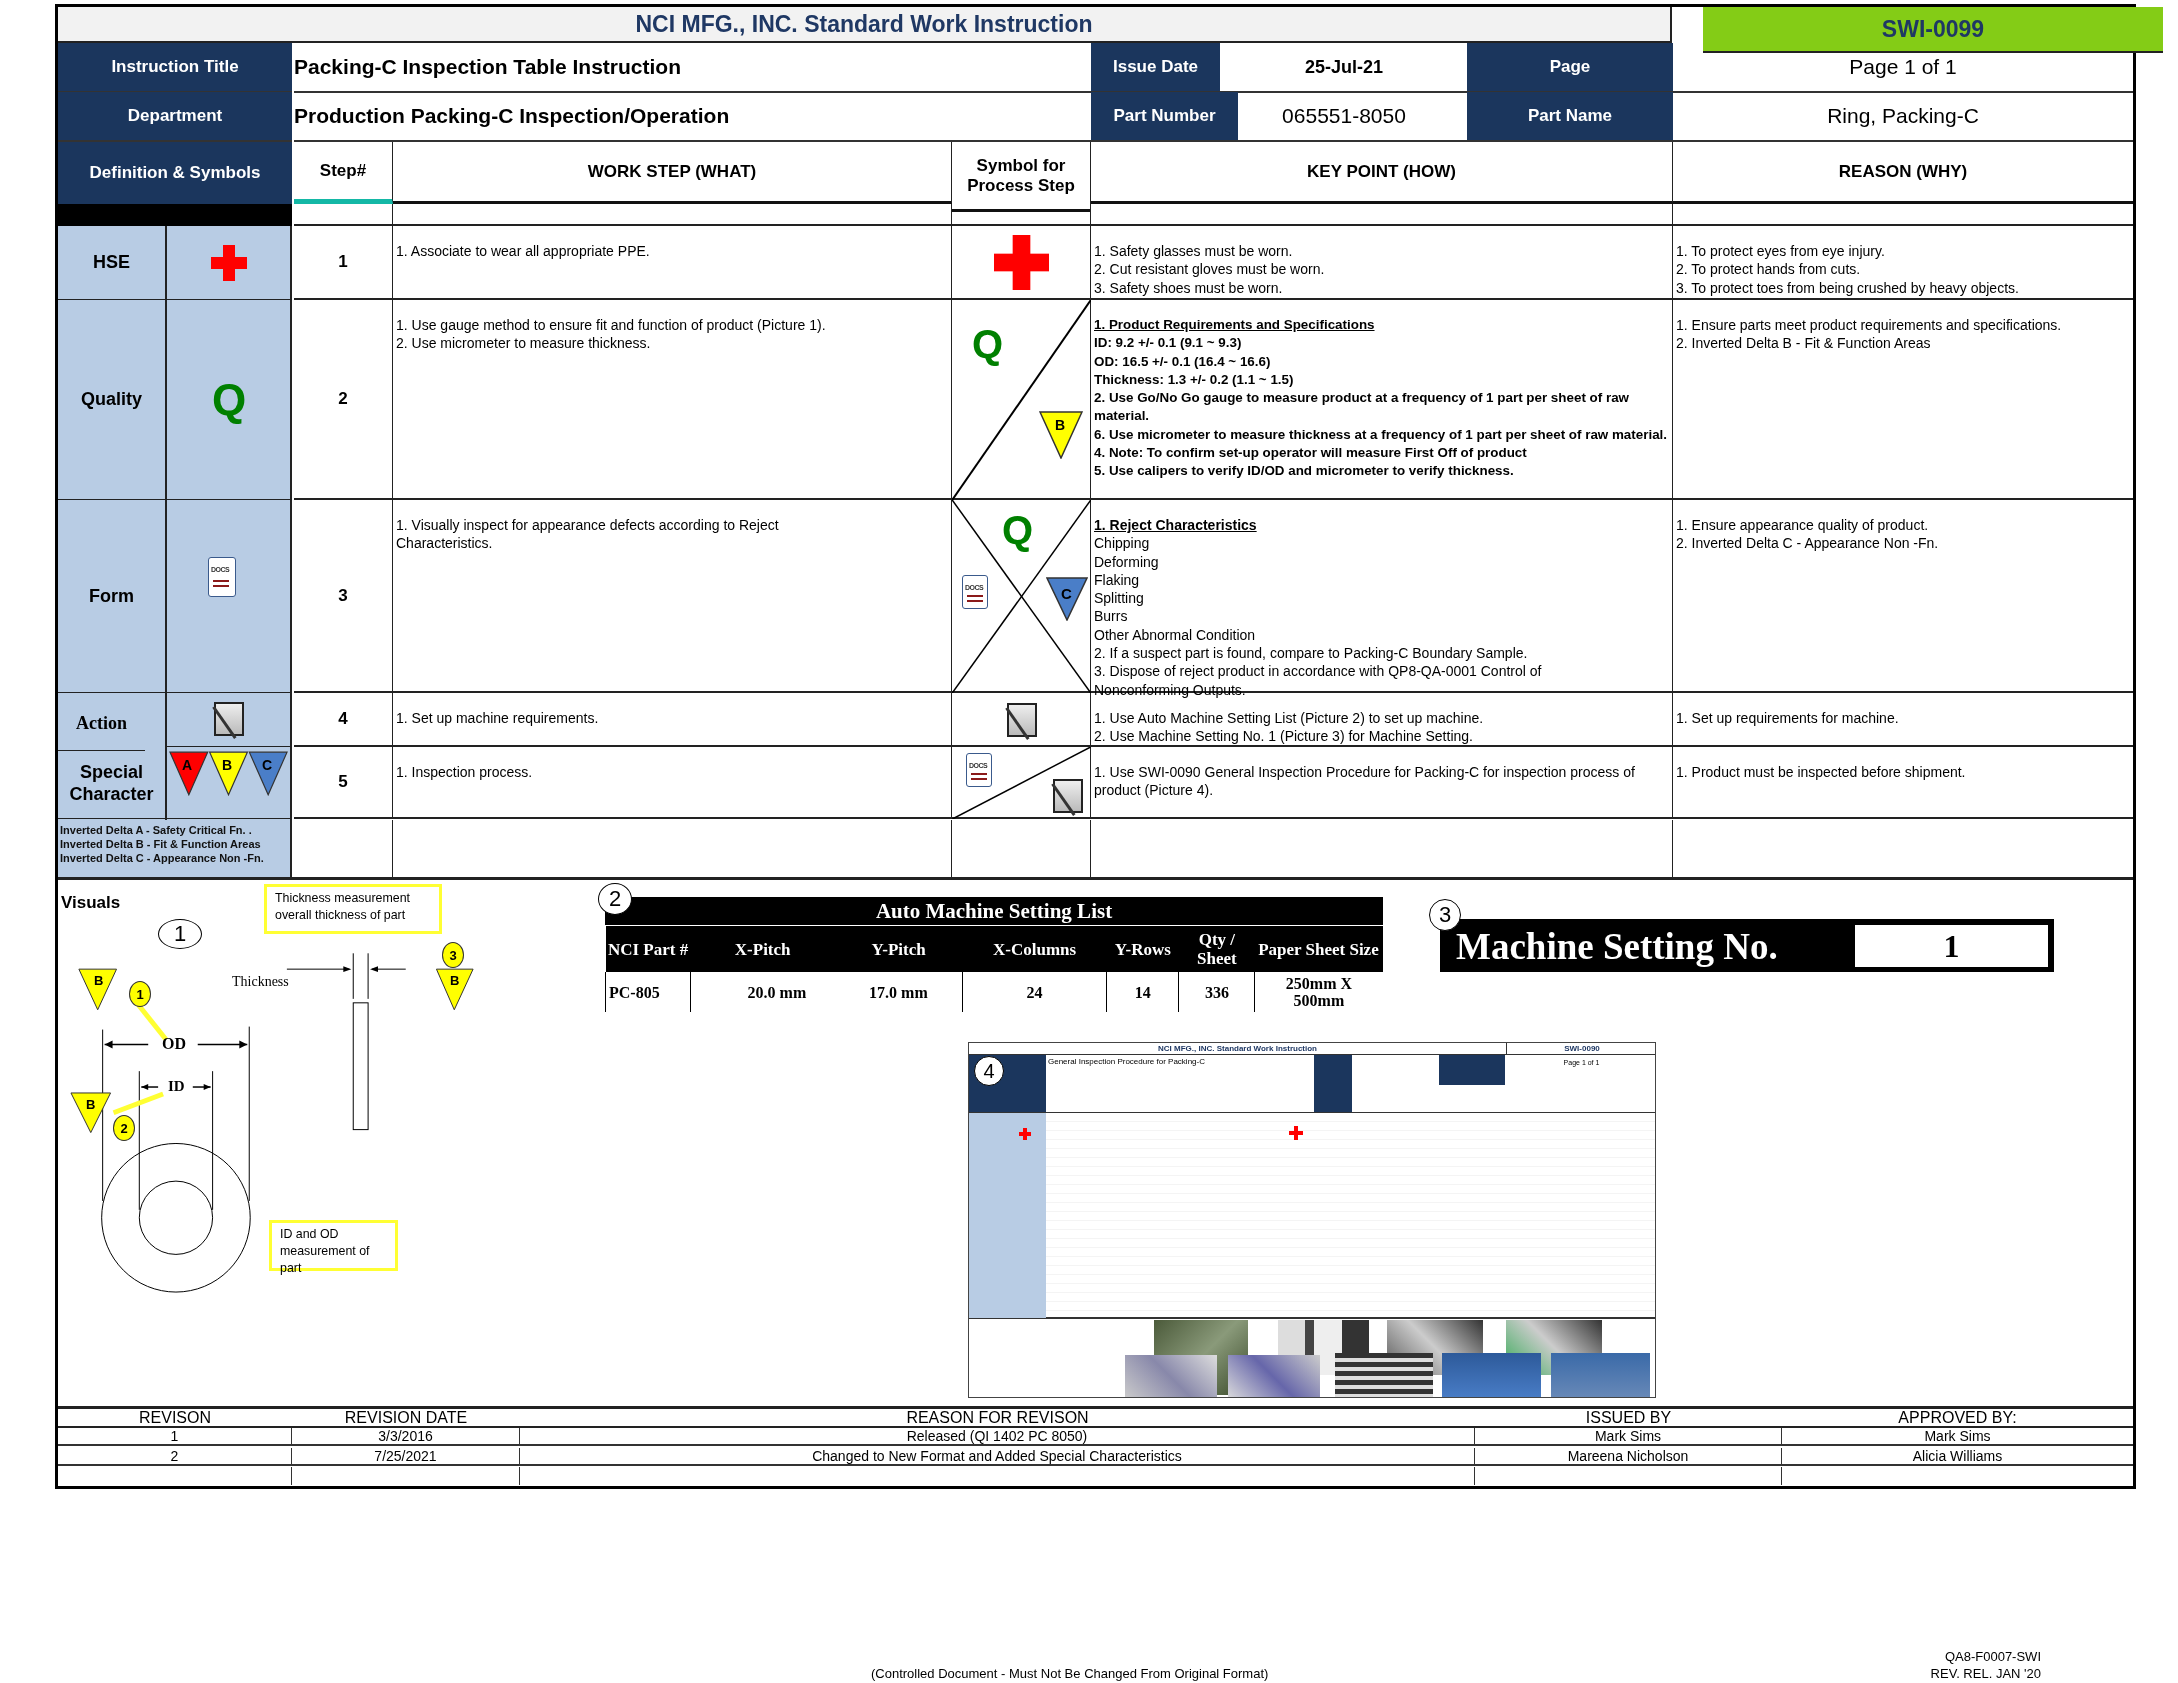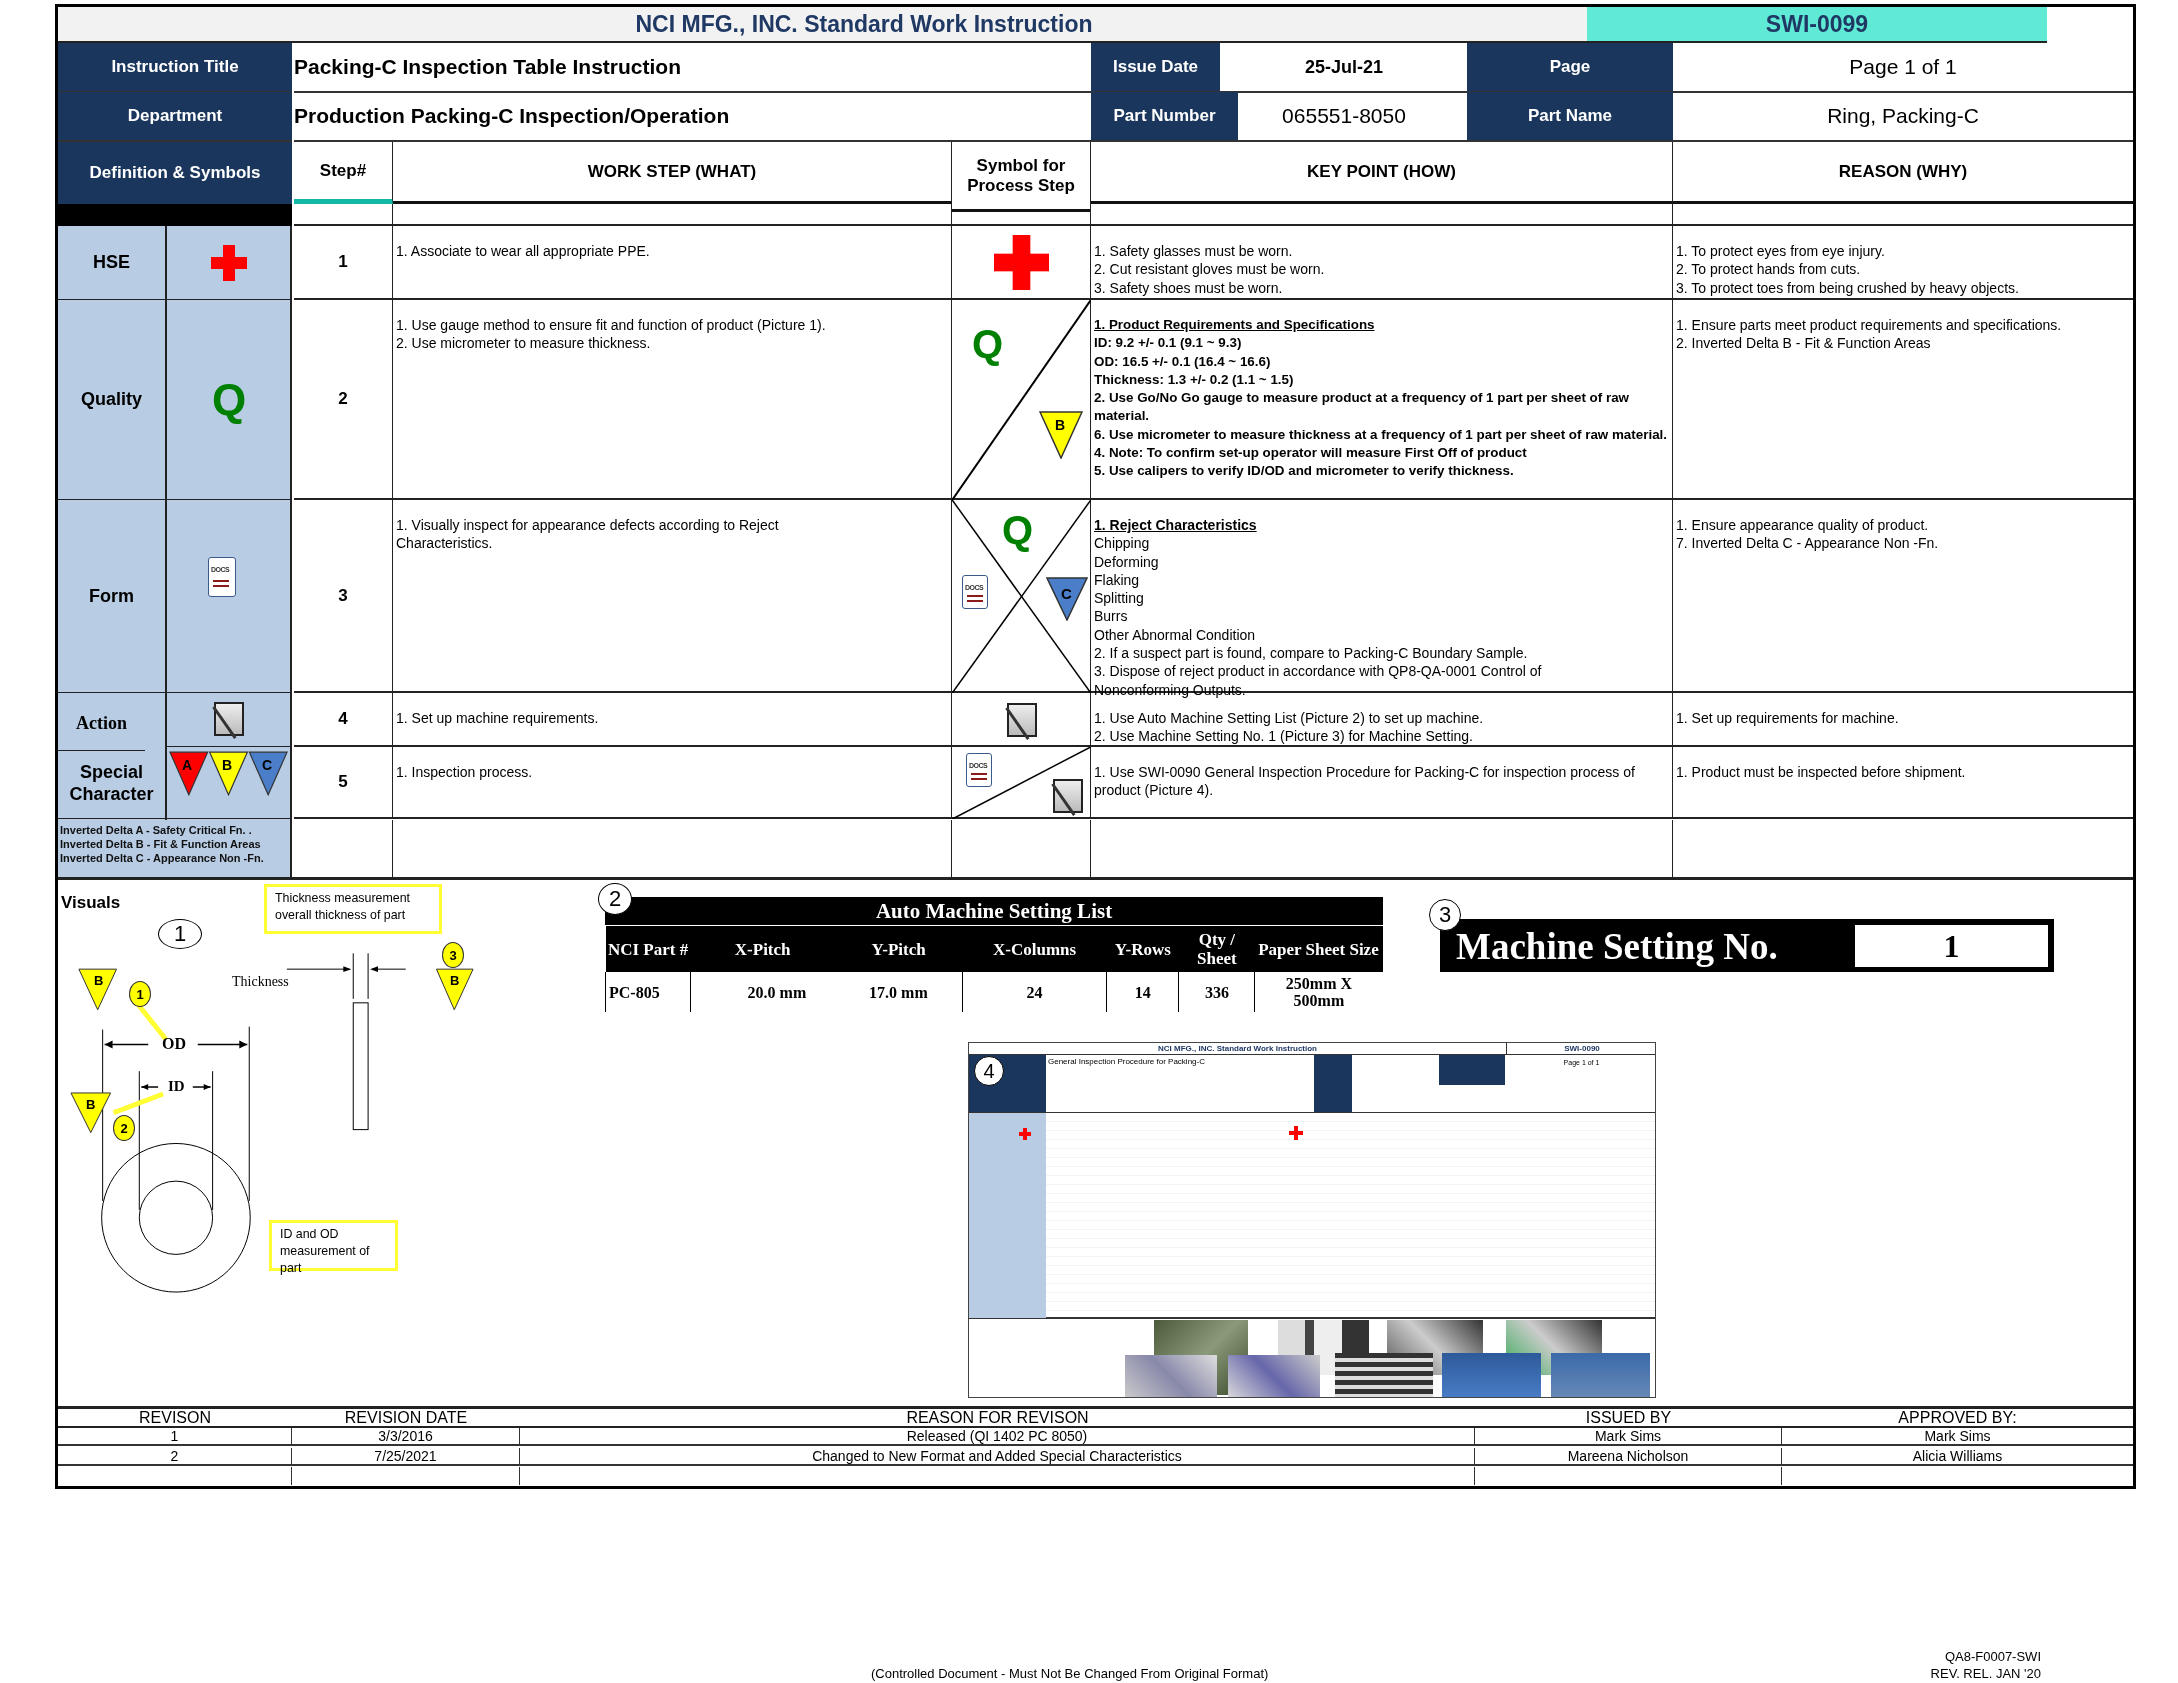--- a/index.html
+++ b/index.html
@@ -27,21 +27,21 @@
   .yel-circ { background: #ffff00; border: 1.5px solid #333; border-radius: 50%; font-weight: bold; font-size: 13px; }
   .serif { font-family: "Liberation Serif", serif; }
   table.ams { border-collapse: collapse; font-family: "Liberation Serif", serif; font-weight: bold; }
 </style>
 </head>
 <body>
 
 <div class="abs frame"></div>
 
 <div class="abs fx hdr-title" style="left:58px;top:7px;width:1614px;height:36px;background:#f2f2f2;border-bottom:2px solid #222;border-right:2px solid #222;">NCI MFG., INC. Standard Work Instruction</div>
-<div class="abs fx hdr-title" style="left:1587px;top:7px;width:460px;height:36px;background:#5eead4;border-bottom:2px solid #222;">SWI-0099</div>
+<div class="abs fx hdr-title" style="left:1703px;top:7px;width:460px;height:46px;background:#84cc16;border-bottom:2px solid #222;">SWI-0099</div>
 
 <div class="abs navy" style="left:58px;top:43px;width:234px;height:50px;font-size:17px;border-bottom:2px solid #333;">Instruction Title</div>
 <div class="abs bold" style="left:294px;top:43px;width:797px;height:50px;font-size:21px;display:flex;align-items:center;border-bottom:2px solid #333;">Packing-C Inspection Table Instruction</div>
 <div class="abs navy" style="left:1091px;top:43px;width:129px;height:50px;font-size:17px;border-bottom:2px solid #333;">Issue Date</div>
 <div class="abs fx bold" style="left:1220px;top:43px;width:248px;height:50px;font-size:18px;border-bottom:2px solid #333;">25-Jul-21</div>
 <div class="abs navy" style="left:1467px;top:43px;width:206px;height:50px;font-size:17px;border-bottom:2px solid #333;">Page</div>
 <div class="abs fx" style="left:1673px;top:43px;width:460px;height:50px;font-size:21px;border-bottom:2px solid #333;">Page 1 of 1</div>
 
 <div class="abs navy" style="left:58px;top:92px;width:234px;height:50px;font-size:17px;border-bottom:2px solid #333;">Department</div>
 <div class="abs bold" style="left:294px;top:92px;width:797px;height:50px;font-size:21px;display:flex;align-items:center;border-bottom:2px solid #333;">Production Packing-C Inspection/Operation</div>
@@ -161,21 +161,21 @@
   <span class="line">Deforming</span>
   <span class="line">Flaking</span>
   <span class="line">Splitting</span>
   <span class="line">Burrs</span>
   <span class="line">Other Abnormal Condition</span>
   <span class="line">2. If a suspect part is found, compare to Packing-C Boundary Sample.</span>
   <span class="line" style="width:525px;">3. Dispose of reject product in accordance with QP8-QA-0001 Control of Nonconforming Outputs.</span>
 </div>
 <div class="abs txt" style="left:1673px;top:500px;width:460px;height:193px;border-bottom:2px solid #222;">
   <span class="line">1. Ensure appearance quality of product.</span>
-  <span class="line">7. Inverted Delta C  - Appearance Non -Fn.</span>
+  <span class="line">2. Inverted Delta C  - Appearance Non -Fn.</span>
 </div>
 
 <div class="abs fx cat-label" style="left:58px;top:697px;width:87px;height:54px;border-bottom:1.5px solid #222;font-family:Liberation Serif, serif;">Action</div>
 <div class="abs" style="left:166px;top:693px;width:126px;height:54px;border-bottom:1.5px solid #222;">
   <div class="clip-icon" style="left:48px;top:9px;"></div>
 </div>
 <div class="abs fx step-num" style="left:294px;top:693px;width:99px;height:54px;border-right:1.5px solid #222;border-bottom:2px solid #222;">4</div>
 <div class="abs txt" style="left:393px;top:693px;width:559px;height:54px;border-right:1.5px solid #222;border-bottom:2px solid #222;">
   <span class="line">1. Set up machine requirements.</span>
 </div>

